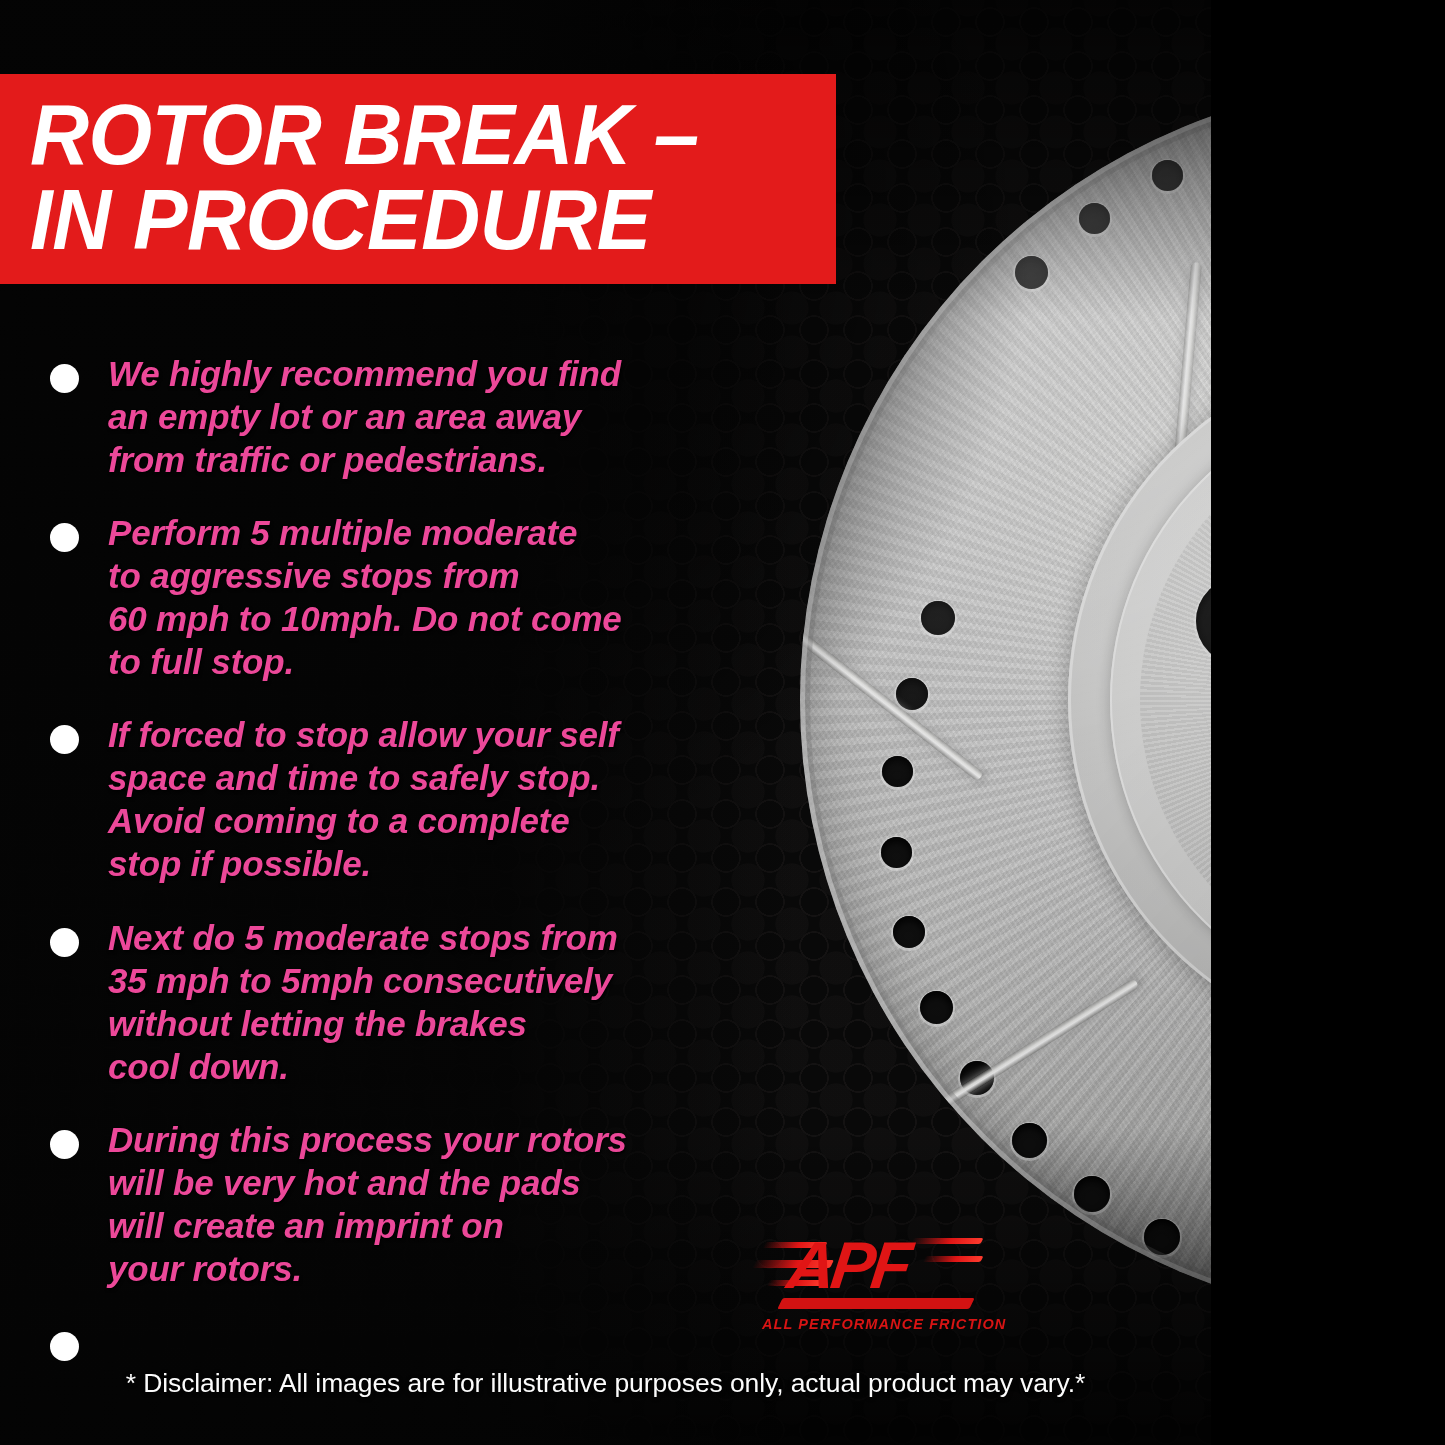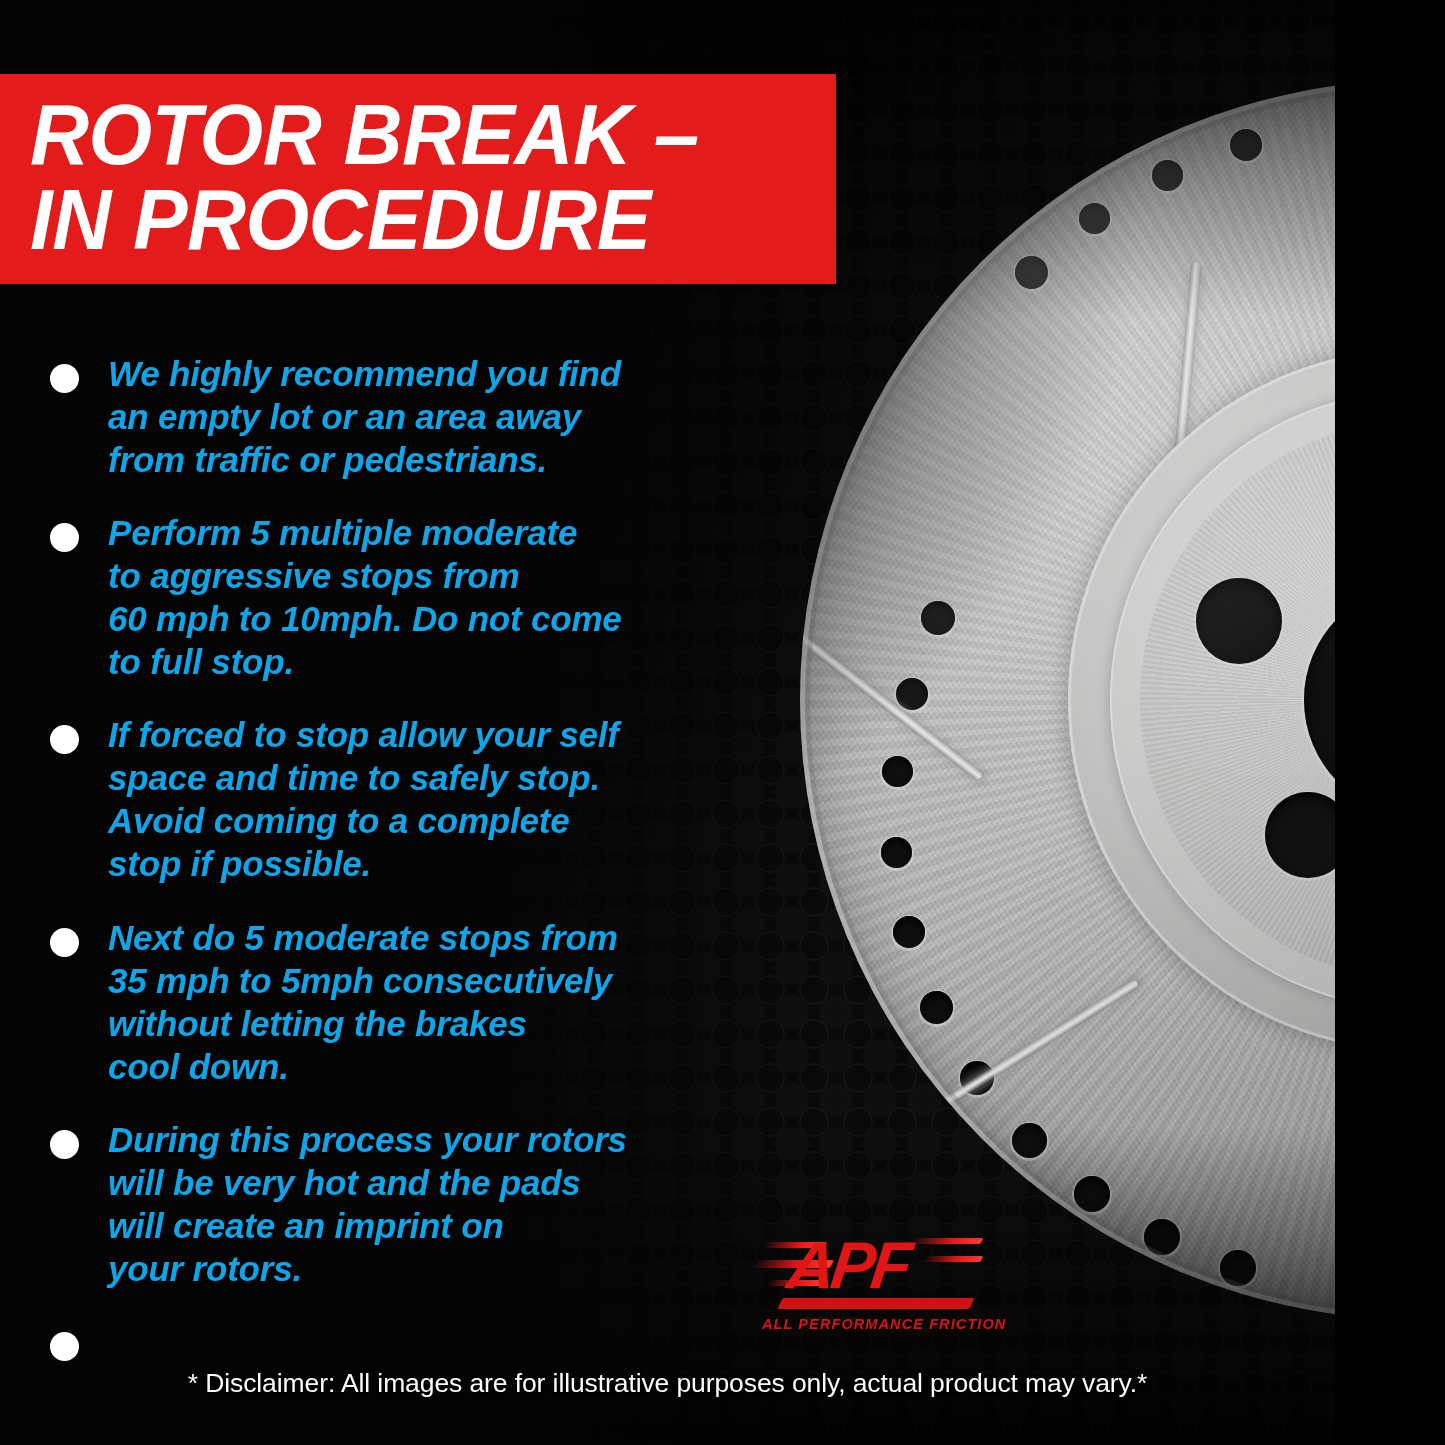--- a/index.html
+++ b/index.html
@@ -2,21 +2,21 @@
 <html><head>
 <meta charset="utf-8">
 <style>
   html, body {
     margin: 0;
     padding: 0;
     background: #000;
   }
   #page {
     position: relative;
-    width: 1335px;
+    width: 1211px;
     height: 1445px;
     background: #060606;
     overflow: hidden;
     font-family: "Liberation Sans", sans-serif;
   }
 
   
   .bg-pattern {
     position: absolute;
     inset: 0;
@@ -185,21 +185,21 @@
     margin: 12px 0 0 50px;
   }
   .bullet-text {
     flex: 1 1 auto;
     margin-left: 29px;
     font-family: "Liberation Sans", sans-serif;
     font-weight: bold;
     font-style: italic;
     font-size: 35px;
     line-height: 1.23;
-    color: #0ea5e9;
+    color: #ec4899;
     letter-spacing: -0.2px;
     white-space: pre-line;
     text-shadow: 1px 2px 3px rgba(0,0,0,0.85);
   }
 
   
   .apf-logo {
     position: absolute;
     left: 762px;
     top: 1232px;

